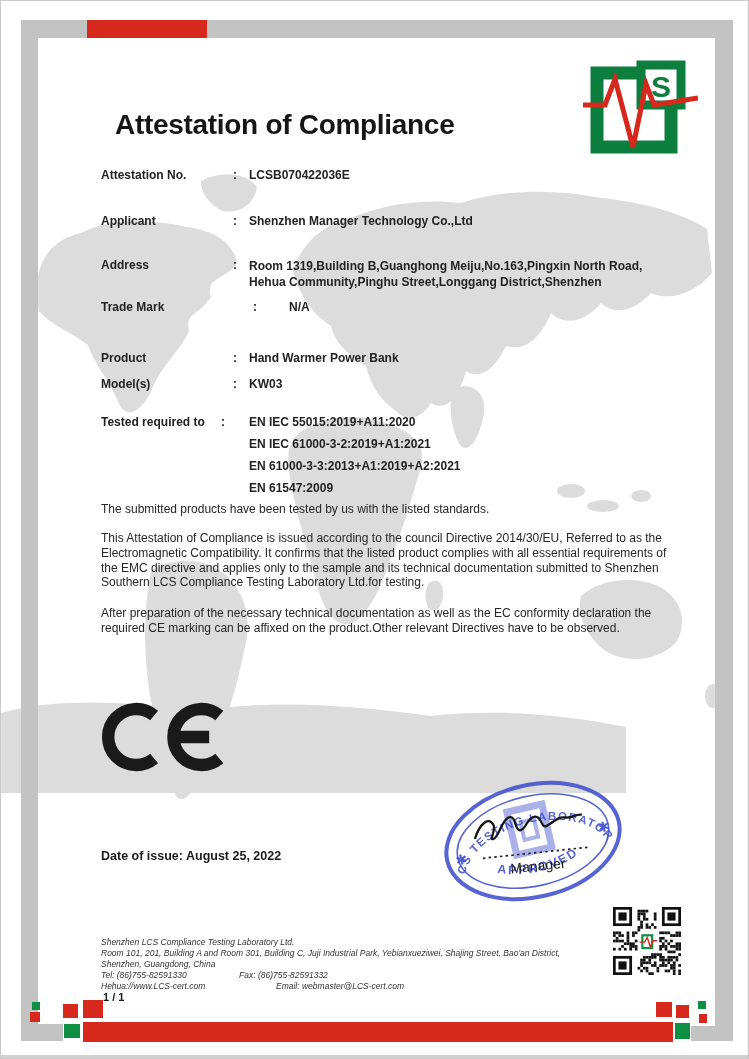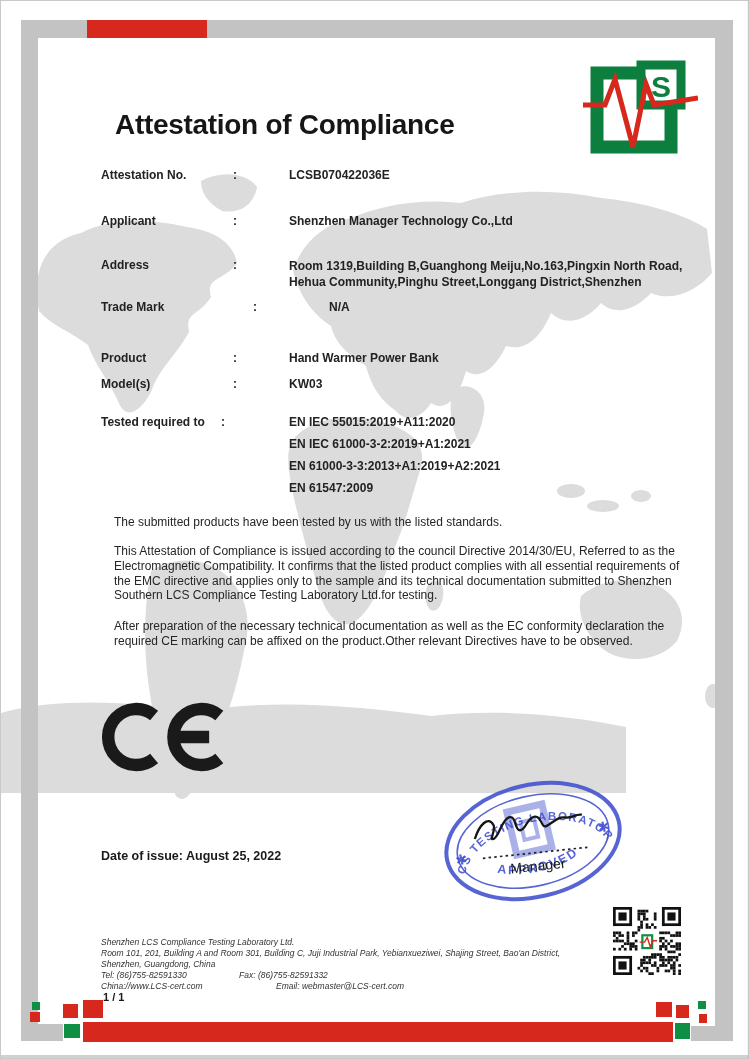--- a/index.html
+++ b/index.html
@@ -28,27 +28,27 @@
   .title{
     position:absolute;left:114px;top:108px;z-index:3;margin:0;
     font-size:28px;font-weight:bold;letter-spacing:-.3px;color:#161616;
   }
   .logo{position:absolute;left:582px;top:56px;z-index:3;}
   
   .field{position:absolute;left:100px;z-index:3;display:flex;font-size:12px;font-weight:bold;color:#222;}
   .flabel{width:132px;line-height:15px;}
   .fcolon{width:16px;line-height:15px;}
   .fvalue{line-height:15px;}
-  .fvalue div{white-space:nowrap;margin-left:40px;}
+  .fvalue div{white-space:nowrap;}
   .row-attno{top:167px;} .row-applicant{top:213px;} .row-address{top:257px;}
   .row-trademark{top:299px;gap:20px;} .row-product{top:350px;} .row-model{top:376px;} .row-standards{top:414px;}
   .row-address .fvalue div{line-height:16px;}
   .row-standards .fvalue div{margin-bottom:7px;}
   
-  .para{position:absolute;left:100px;width:578px;z-index:3;margin:13px;font-size:12px;line-height:14.8px;color:#262626;}
+  .para{position:absolute;left:100px;width:578px;z-index:3;margin:0;font-size:12px;line-height:14.8px;color:#262626;}
   .p1{top:501px;} .p2{top:530px;} .p3{top:605px;}
   
   .ce{position:absolute;left:101px;top:694px;z-index:3;}
   .date-issue{position:absolute;left:100px;top:848px;z-index:3;font-size:12.5px;font-weight:bold;color:#1a1a1a;}
   .stamp{position:absolute;left:437px;top:776px;z-index:4;overflow:visible;}
   
   .footer-line{position:absolute;left:100px;z-index:3;font-size:8.5px;color:#333;white-space:nowrap;font-style:italic;}
   .fl1{top:936px;} .fl2{top:947px;} .fl3{top:958px;}
   .ft-tel{top:969px;left:100px;} .ft-fax{top:969px;left:238px;}
   .ft-web{top:980px;left:100px;} .ft-email{top:980px;left:238px;padding-left:37px;}
@@ -200,21 +200,21 @@
       <path d="M44,76 H 152" stroke="#222" stroke-width="1.7" stroke-dasharray="2.5 3.2"></path>
       <text x="98" y="94" text-anchor="middle" font-size="14" fill="#1a1a1a" font-family="Liberation Sans, DejaVu Sans, sans-serif">Manager</text>
     </g>
   </svg>
 
   <div class="footer-line fl1">Shenzhen LCS Compliance Testing Laboratory Ltd.</div>
   <div class="footer-line fl2">Room 101, 201, Building A and Room 301, Building C, Juji Industrial Park, Yebianxueziwei, Shajing Street, Bao'an District,</div>
   <div class="footer-line fl3">Shenzhen, Guangdong, China</div>
   <div class="footer-line ft-tel">Tel: (86)755-82591330</div>
   <div class="footer-line ft-fax">Fax: (86)755-82591332</div>
-  <div class="footer-line ft-web">China://www.LCS-cert.com</div>
+  <div class="footer-line ft-web">Hehua://www.LCS-cert.com</div>
   <div class="footer-line ft-email">Email: webmaster@LCS-cert.com</div>
   <div class="page-num">1 / 1</div>
 
   <svg id="qr" class="qr" width="68" height="68" viewBox="0 0 67.5 67.5">
       <rect x="24.3" y="2.7" width="2.7" height="2.7" fill="#111"></rect>
       <rect x="27" y="2.7" width="2.7" height="2.7" fill="#111"></rect>
       <rect x="29.700000000000003" y="2.7" width="2.7" height="2.7" fill="#111"></rect>
       <rect x="32.400000000000006" y="2.7" width="2.7" height="2.7" fill="#111"></rect>
       <rect x="24.3" y="5.4" width="2.7" height="2.7" fill="#111"></rect>
       <rect x="27" y="5.4" width="2.7" height="2.7" fill="#111"></rect>

